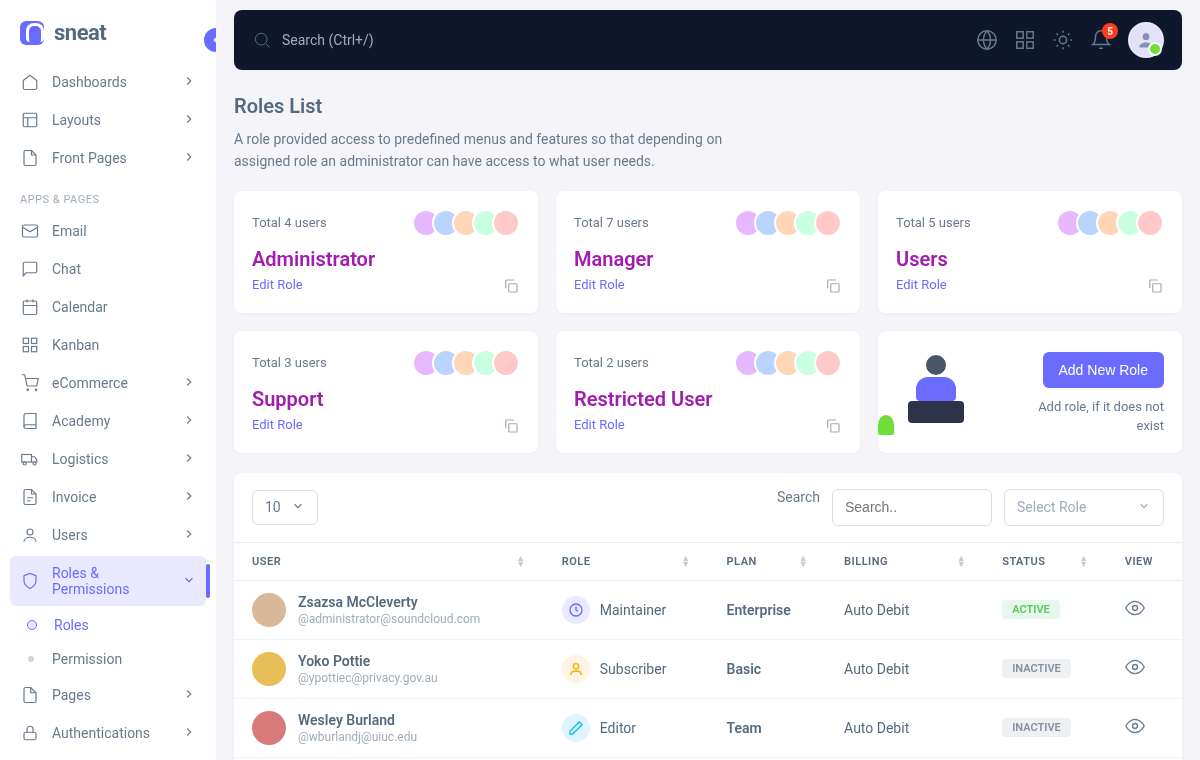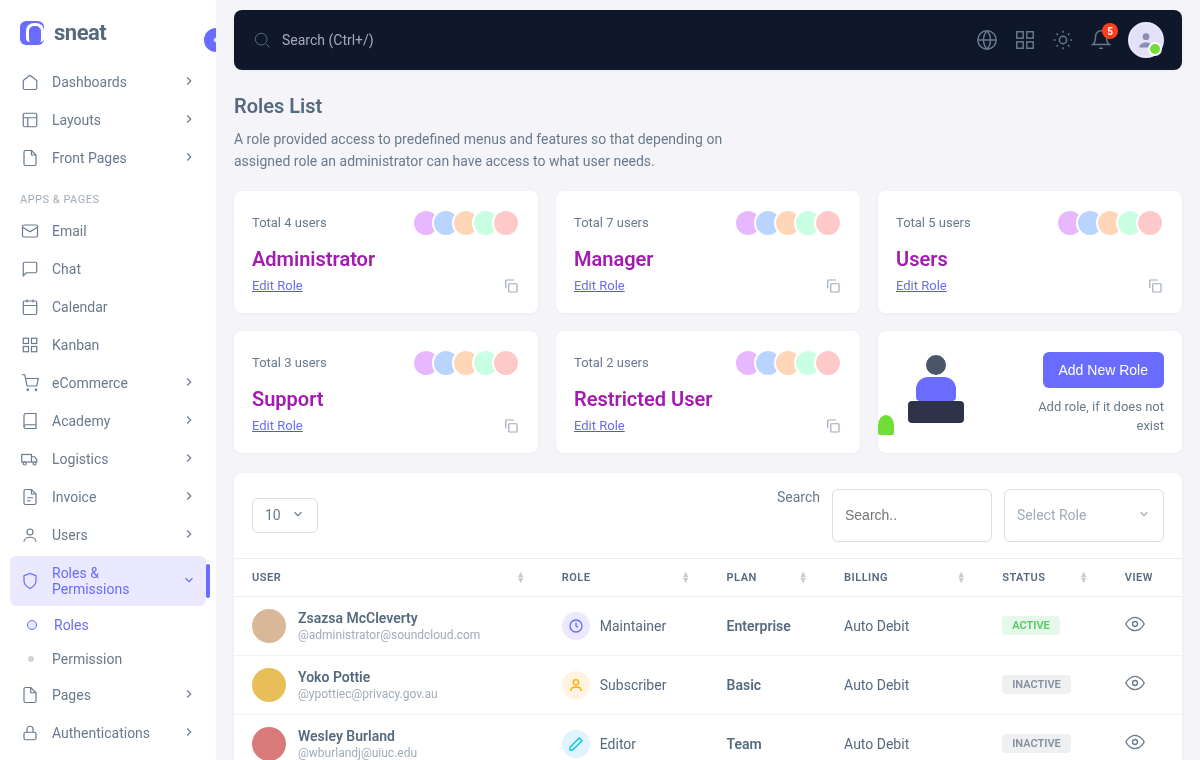--- a/index.html
+++ b/index.html
@@ -38,40 +38,40 @@
 .page-title { font-size: 20px; font-weight: 600; color: #566a7f; margin: 24px 0 10px; }
 .page-desc { color: #697a8d; max-width: 540px; line-height: 1.6; margin-bottom: 18px; }
 .cards-grid { display: grid; grid-template-columns: repeat(3, 1fr); gap: 18px; margin-bottom: 20px; }
 .role-card { background: #fff; border-radius: 8px; padding: 18px; box-shadow: 0 1px 4px rgba(0,0,0,0.04); }
 .role-card-top { display: flex; justify-content: space-between; align-items: center; margin-bottom: 10px; }
 .role-count { font-size: 13px; color: #697a8d; }
 .avatar-stack { display: flex; }
 .avatar-stack .av { width: 28px; height: 28px; border-radius: 50%; border: 2px solid #fff; margin-left: -8px; background: #c8c8d8; }
 .avatar-stack .av:first-child { margin-left: 0; }
 .role-name { font-size: 20px; font-weight: 600; color: #a21caf; margin: 6px 0; }
-.role-actions { display: flex; justify-content: space-between; align-items: center; text-decoration: underline; }
+.role-actions { display: flex; justify-content: space-between; align-items: flex-start; }
 .edit-role { color: #696cff; font-size: 13px; cursor: pointer; }
 .copy-icon { width: 18px; height: 18px; color: #a1acb8; cursor: pointer; }
 .copy-icon svg { width: 18px; height: 18px; stroke: currentColor; fill: none; stroke-width: 1.6; }
 .add-card { display: flex; align-items: flex-end; justify-content: space-between; }
 .add-card-right { text-align: right; }
 .add-btn { background: #696cff; color: #fff; border: none; padding: 10px 16px; border-radius: 6px; font-size: 14px; font-weight: 500; cursor: pointer; margin-bottom: 10px; }
 .add-hint { font-size: 13px; color: #697a8d; max-width: 140px; line-height: 1.4; }
 .illus { width: 80px; height: 80px; position: relative; }
 .illus-head { width: 20px; height: 20px; background: #4a5568; border-radius: 50%; margin: 0 auto; }
 .illus-body { width: 40px; height: 24px; background: #696cff; border-radius: 12px 12px 4px 4px; margin: 2px auto 0; }
 .illus-desk { width: 56px; height: 22px; background: #2f3349; border-radius: 4px; margin: 0 auto; }
 .illus-plant { position: absolute; bottom: 0; left: -18px; width: 16px; height: 20px; background: #71dd37; border-radius: 50% 50% 2px 2px; }
 .table-card { background: #fff; border-radius: 8px; box-shadow: 0 1px 4px rgba(0,0,0,0.04); }
 .table-header { padding: 16px 18px; display: flex; align-items: center; gap: 12px; }
 .page-size { border: 1px solid #d9dee3; border-radius: 6px; padding: 8px 12px; display: flex; align-items: center; gap: 10px; color: #697a8d; cursor: pointer; }
 .table-header-right { margin-left: auto; display: flex; gap: 12px; }
 .search-label { color: #697a8d; }
 .search-inp { border: 1px solid #d9dee3; border-radius: 6px; padding: 9px 12px; width: 160px; font-size: 14px; color: #697a8d; }
-.select-role { border: 1px solid #d9dee3; border-radius: 6px; padding: 17px 12px; width: 160px; display: flex; justify-content: space-between; align-items: center; color: #a1acb8; cursor: pointer; }
+.select-role { border: 1px solid #d9dee3; border-radius: 6px; padding: 9px 12px; width: 160px; display: flex; justify-content: space-between; align-items: center; color: #a1acb8; cursor: pointer; }
 .tbl { width: 100%; border-collapse: collapse; }
 .tbl th { text-align: left; padding: 12px 18px; font-size: 11px; font-weight: 600; color: #566a7f; text-transform: uppercase; letter-spacing: 0.5px; border-top: 1px solid #eceef1; border-bottom: 1px solid #eceef1; }
 .tbl th .sort { float: right; display: flex; flex-direction: column; color: #c8ccd2; line-height: 6px; font-size: 9px; }
 .tbl td { padding: 12px 18px; border-bottom: 1px solid #f2f3f5; color: #566a7f; }
 .user-cell { display: flex; align-items: center; gap: 12px; }
 .user-av { width: 34px; height: 34px; border-radius: 50%; display: flex; align-items: center; justify-content: center; font-size: 12px; font-weight: 600; color: #fff; }
 .user-name { font-weight: 600; color: #566a7f; }
 .user-email { font-size: 12px; color: #a1acb8; margin-top: 2px; }
 .role-cell { display: flex; align-items: center; gap: 10px; }
 .role-dot { width: 28px; height: 28px; border-radius: 50%; display: flex; align-items: center; justify-content: center; }

